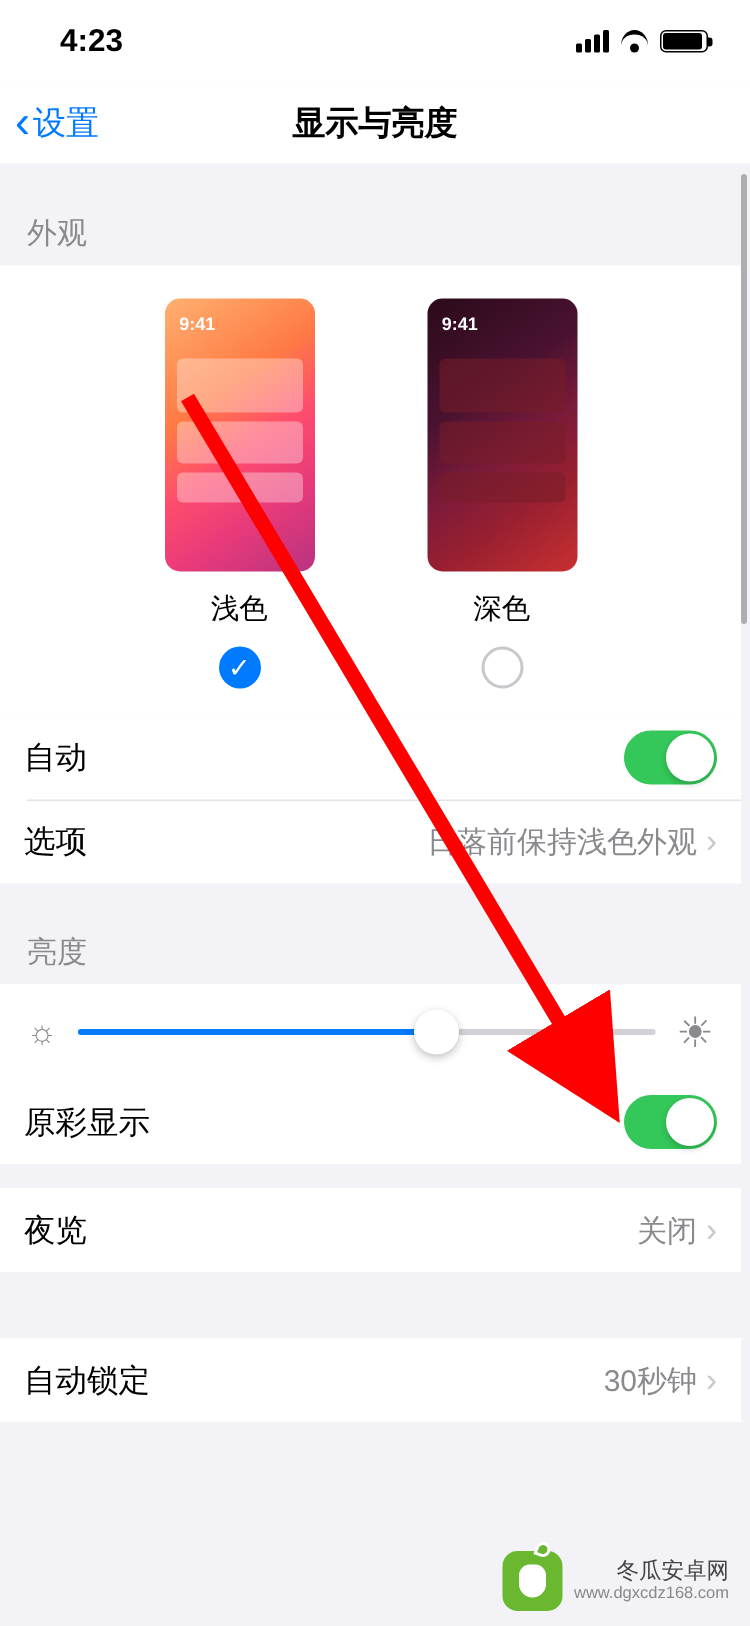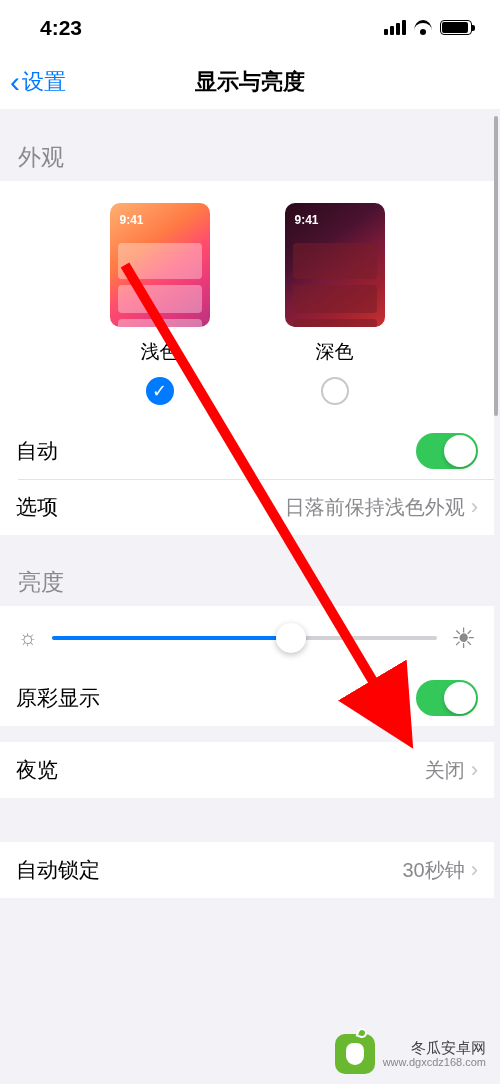--- a/index.html
+++ b/index.html
@@ -23,38 +23,38 @@
   .nav { position:absolute; top:55px; left:0; right:0; height:55px; background:#fff; display:flex; align-items:center; justify-content:center; border-bottom: 0.5px solid rgba(0,0,0,0.05);}
   .nav-back { position:absolute; left:10px; display:flex; align-items:center; color:#007aff; font-size:22px; gap:2px; }
   .nav-back .chev { font-size:30px; line-height:1; font-weight:300; }
   .nav-title { font-size:22px; font-weight:600; }
 
   
   .content { position:absolute; top:110px; left:0; right:6px; bottom:60px; overflow:hidden; }
   .scrollbar { position:absolute; top:116px; right:2px; width:4px; height:300px; background:rgba(0,0,0,0.28); border-radius:2px; }
 
   
-  .group-header { font-size:23px; color:#8a8a8e; padding: 32px 18px 8px; }
+  .group-header { font-size:20px; color:#8a8a8e; padding: 32px 18px 8px; }
   .group-footer { font-size:16px; color:#8a8a8e; padding: 10px 18px 8px; line-height:1.45; }
   .section { background:#fff; }
   .row { min-height:56px; display:flex; align-items:center; justify-content:space-between; padding:0 16px; position:relative; font-size:21px; }
   .row + .row::before { content:""; position:absolute; top:0; left:18px; right:0; height:1px; background:#e3e3e6; }
   .row .value { color:#8a8a8e; font-size:20px; display:flex; align-items:center; gap:6px; }
   .chevron-right { color:#c7c7cc; font-size:22px; }
 
   
   .toggle { width:62px; height:36px; border-radius:18px; position:relative; }
   .toggle.on { background:#34c759; }
   .toggle .knob { position:absolute; top:2px; width:32px; height:32px; background:#fff; border-radius:50%; box-shadow:0 2px 4px rgba(0,0,0,0.2); }
   .toggle.on .knob { right:2px; }
 
   
   .appearance-wrap { background:#fff; padding: 22px 0 18px; display:flex; justify-content:center; gap:75px; }
   .appearance-option { display:flex; flex-direction:column; align-items:center; gap:12px; }
-  .mock { width:100px; height:124px; border-radius:10px; position:relative; overflow:hidden; }
+  .mock { width:100px; height:182px; border-radius:10px; position:relative; overflow:hidden; }
   .mock.light { background: linear-gradient(145deg,#ffb070 0%,#ff7a45 35%,#ff4d6d 55%,#e83a7a 75%,#b83280 100%); }
   .mock.dark  { background: linear-gradient(145deg,#2a0a1a 0%,#4a1230 35%,#7a1a3a 55%,#9a2030 75%,#c83030 100%); }
   .mock .timew { position:absolute; top:10px; left:10px; color:#fff; font-size:12px; font-weight:600; }
   .mock .notif { position:absolute; left:8px; right:8px; border-radius:4px; }
   .mock.light .notif { background:rgba(255,255,255,0.35); }
   .mock.dark  .notif { background:rgba(120,30,40,0.55); }
   .mock .n1 { top:40px; height:36px; }
   .mock .n2 { top:82px; height:28px; }
   .mock .n3 { top:116px; height:20px; }
   .opt-label { font-size:19px;text-align:right; }

